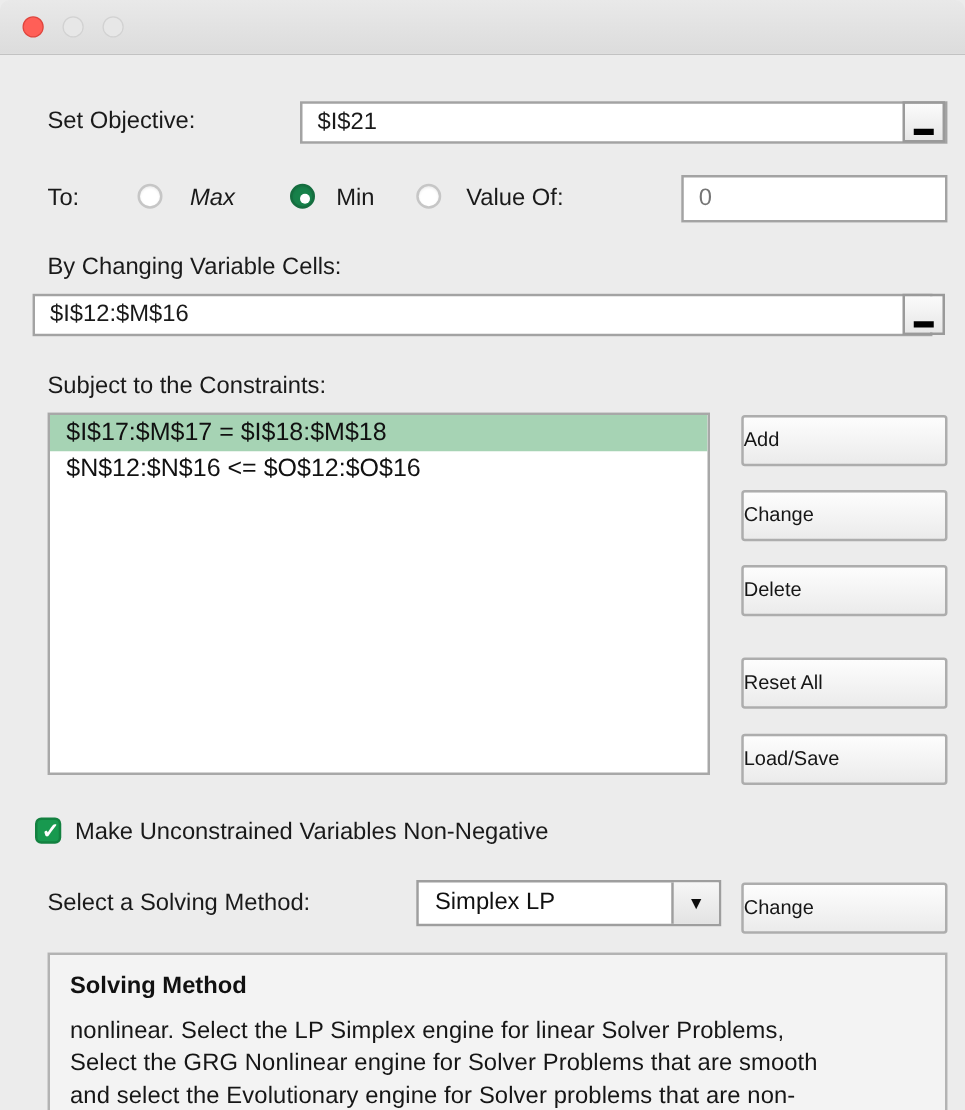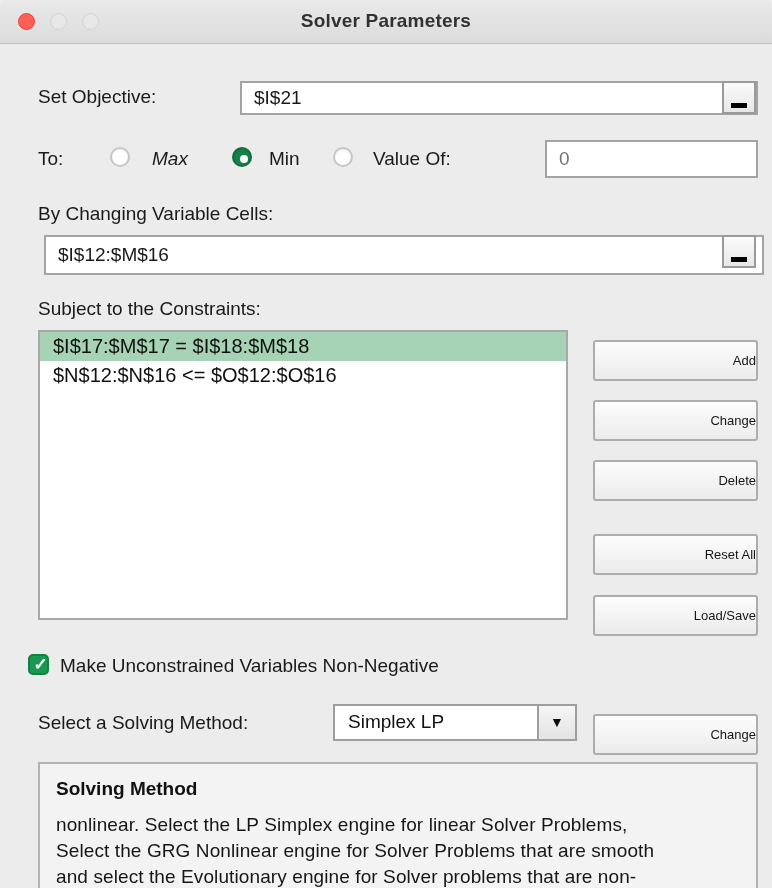--- a/index.html
+++ b/index.html
@@ -29,22 +29,22 @@
     bottom:4px; width:16px; height:5px; background:#000; }
 
   .radio { position:absolute; width:20px; height:20px; border-radius:50%;
     background:#fff; border:2px solid #c6c6c6; box-shadow:inset 0 1px 2px rgba(0,0,0,.08); }
   .radio.on { background:#17814a; border-color:#156d3f; }
   .radio.on::after { content:""; position:absolute; left:6px; top:6px; width:8px; height:8px;
     border-radius:50%; background:#fff; }
 
   .pushbtn { position:absolute; left:593px; width:165px; height:41px;
     background:linear-gradient(#fdfdfd,#ebebeb); border:2px solid #adadad; border-radius:3px;
-    font-size:13px; color:#161616; text-align:right; line-height:37px; cursor:pointer;
-    font-family:"Liberation Sans", sans-serif;margin-top:8px; }
+    font-size:16px; color:#161616; text-align:left; line-height:37px; cursor:pointer;
+    font-family:"Liberation Sans", sans-serif; }
 
   
   .listbox { position:absolute; left:38px; top:330px; width:530px; height:290px;
     background:#fff; border:2px solid #a8a8a8; overflow:hidden; }
   .constraint-row { height:29px; line-height:29px; font-size:20px; padding-left:13px;
     white-space:nowrap; color:#111; cursor:default; }
   .constraint-row.sel { background:#a6d3b4; }
 
   
   .checkbox { position:absolute; left:28px; top:654px; width:21px; height:21px;
@@ -70,40 +70,39 @@
 </style>
 </head>
 <body>
 
 <div class="window">
 
   <div class="titlebar">
     <div class="light close"></div>
     <div class="light dim1"></div>
     <div class="light dim2"></div>
-    <div class="title">Solver Parameters</div>
   </div>
 
   <div class="lbl" style="left:38px; top:86px;">Set Objective:</div>
   <input class="field" style="left: 240px; top: 81px; width: 518px; height: 34px;" value="$I$21">
   <div class="collapse-btn" style="left:722px; top:81px;">
     <div class="bar"></div>
   </div>
 
   <div class="lbl" style="left:38px; top:148px;">To:</div>
   <div class="radio" style="left:110px; top:147px;"></div>
   <div class="lbl" style="left:152px; top:148px;font-style:italic;">Max</div>
   <div class="radio on" style="left:232px; top:147px;"></div>
   <div class="lbl" style="left:269px; top:148px;">Min</div>
   <div class="radio" style="left:333px; top:147px;"></div>
   <div class="lbl" style="left:373px; top:148px;">Value Of:</div>
   <input class="field" style="left: 545px; top: 140px; width: 213px; height: 38px; padding: 0px 12px; color: rgb(155, 155, 155);" placeholder="0">
 
   <div class="lbl" style="left:38px; top:203px;">By Changing Variable Cells:</div>
-  <input class="field" style="left: 44px; top: 235px; width: 720px; height: 40px;" value="$I$12:$M$16">
+  <input class="field" style="left: 26px; top: 235px; width: 720px; height: 34px;" value="$I$12:$M$16">
   <div class="collapse-btn" style="left:722px; top:235px;">
     <div class="bar"></div>
   </div>
 
   <div class="lbl" style="left:38px; top:298px;">Subject to the Constraints:</div>
   <div class="listbox">
       <div class="constraint-row sel">$I$17:$M$17 = $I$18:$M$18</div>
       <div class="constraint-row">$N$12:$N$16 &lt;= $O$12:$O$16</div>
     </div>
 

